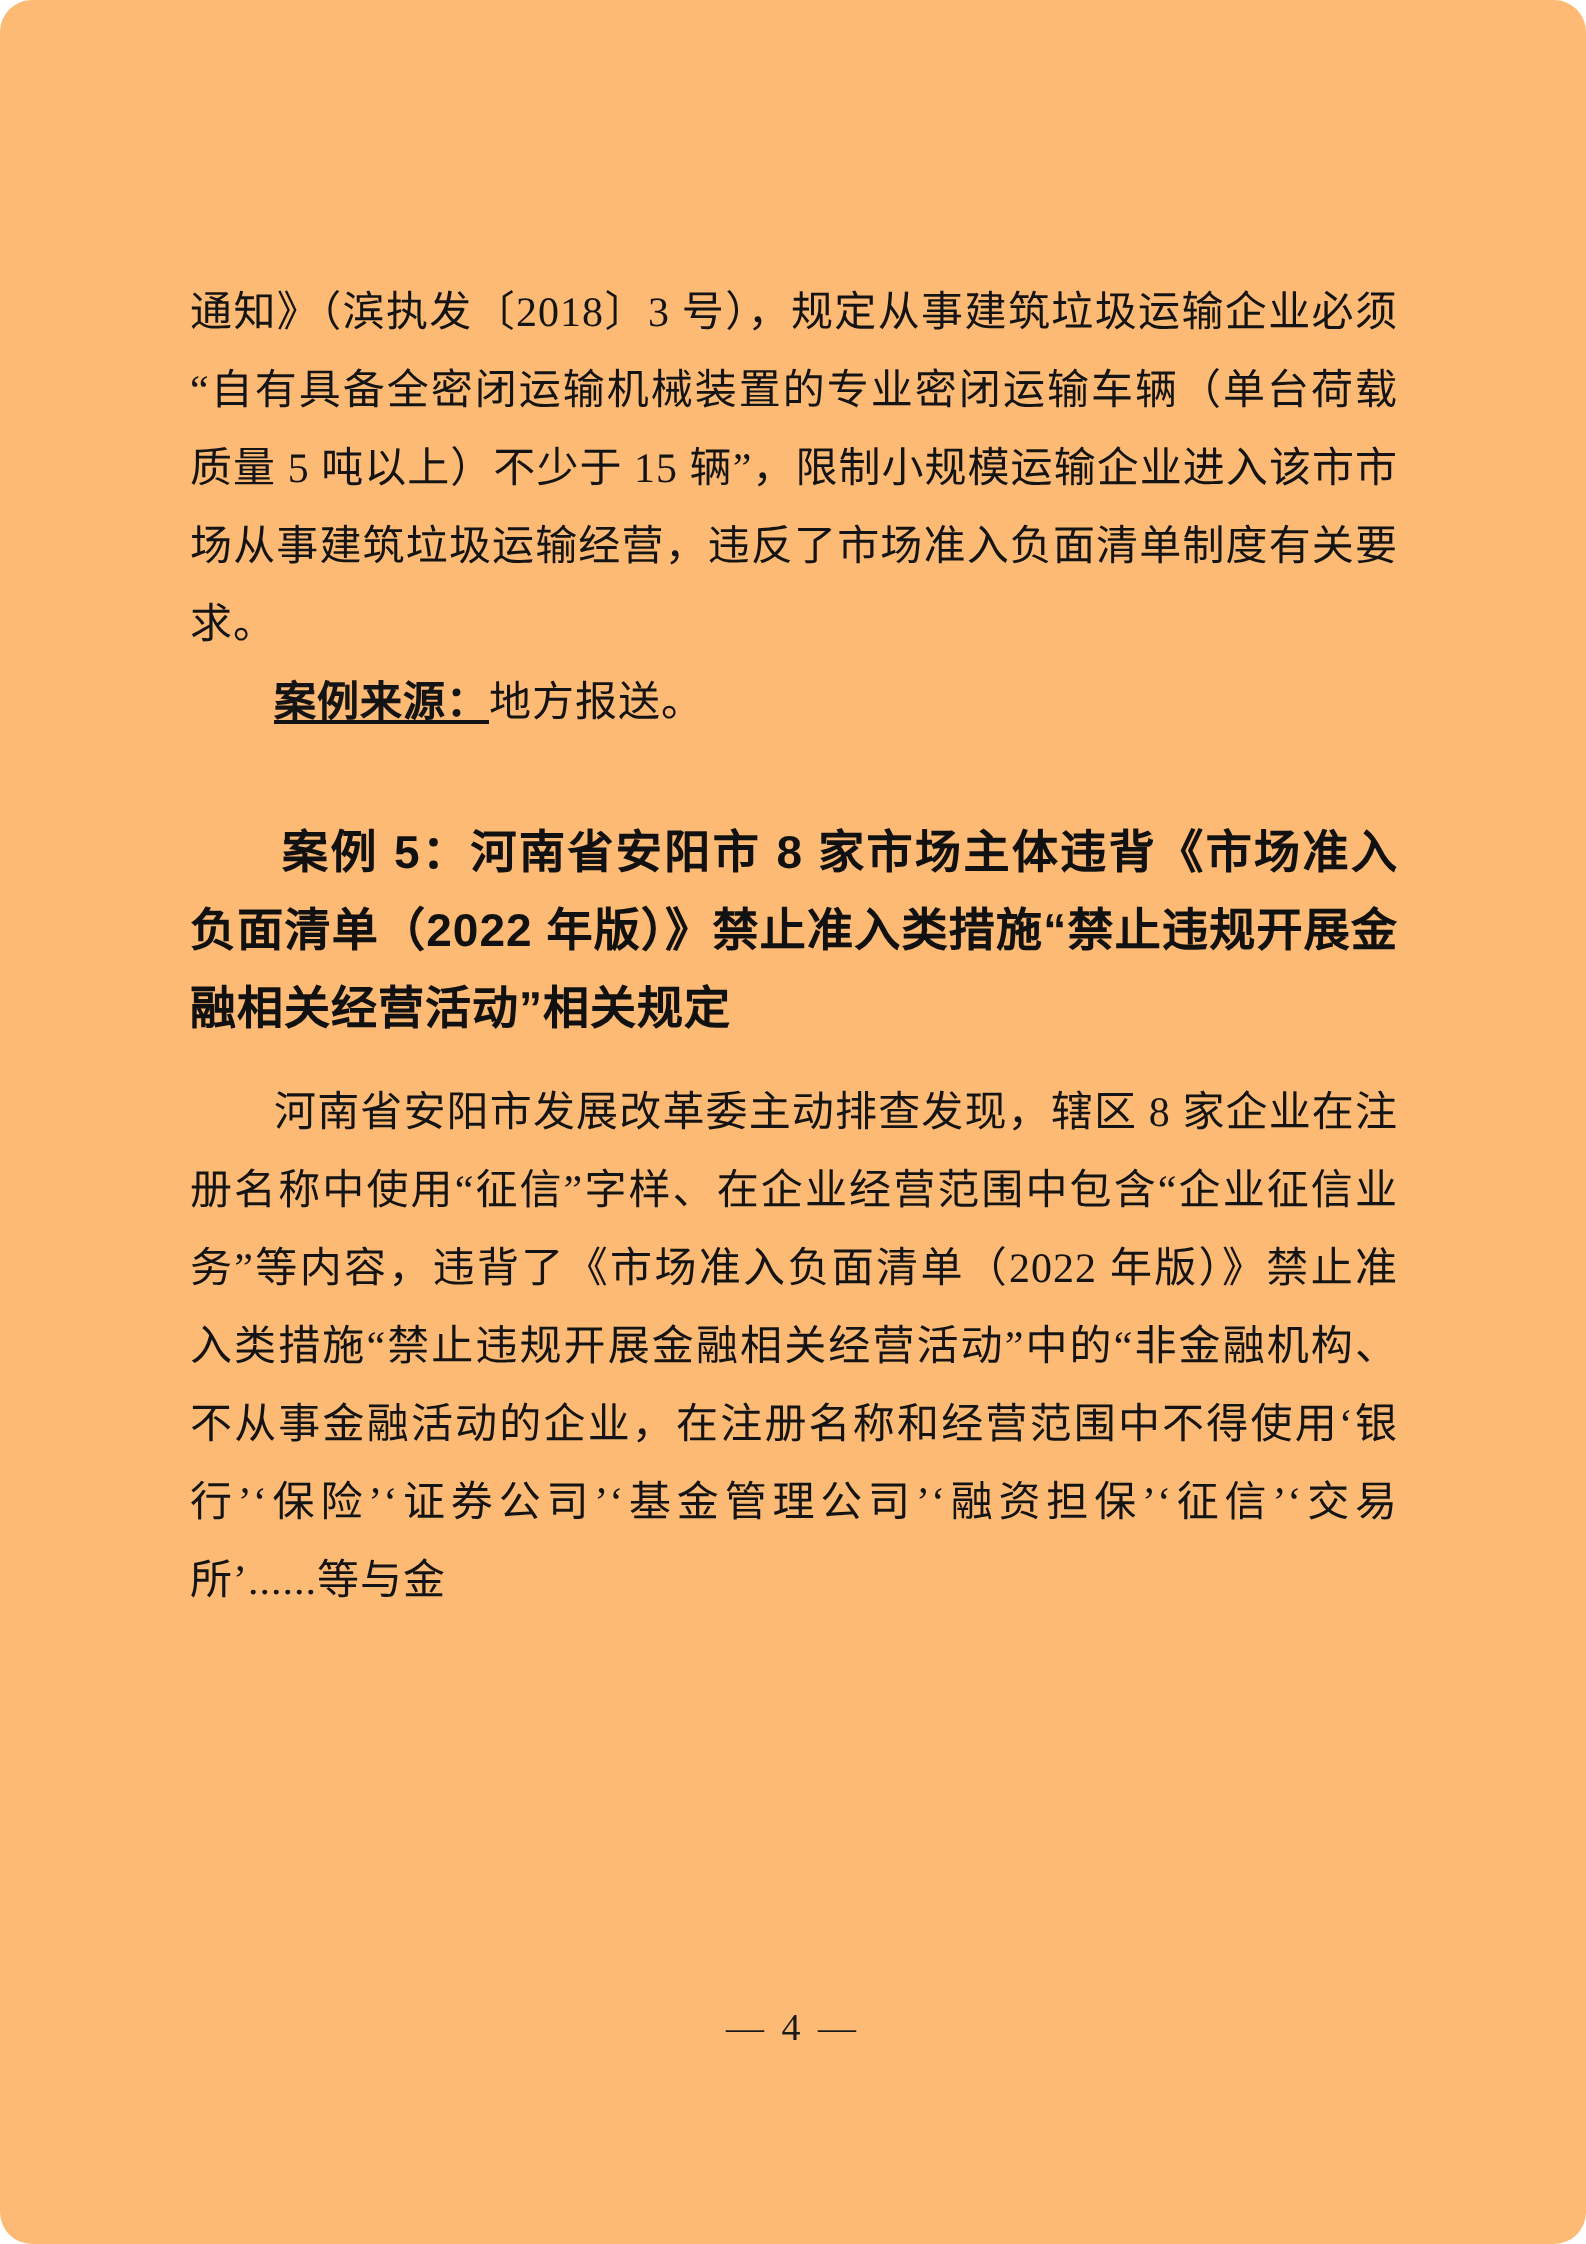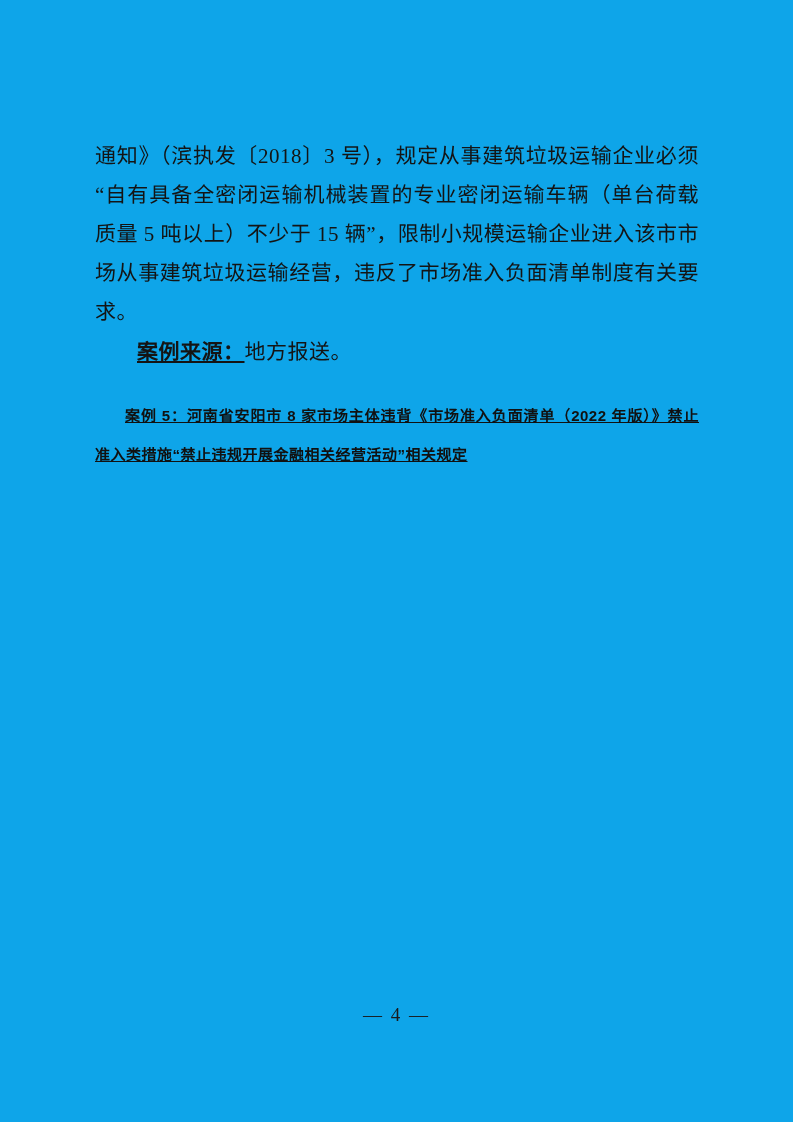--- a/index.html
+++ b/index.html
@@ -11,21 +11,22 @@
     width: 793px;
     height: 1122px;
     position: relative;
     overflow: hidden;
     font-family: "Liberation Serif", "DejaVu Serif", serif;
     color: #141414;
   }
   .page {
     position: absolute;
     inset: 0;
-    background: #0ea5e9;
+    background: #fdba74;
+    border-radius: 16px;
   }
   .content {
     position: absolute;
     left: 95px;
     top: 137px;
     width: 604px;
   }
   .para {
     margin: 0;
     font-size: 21px;
@@ -36,31 +37,30 @@
   }
   .indent {
     text-indent: 2em;
   }
   .label {
     font-family: "Liberation Sans", "DejaVu Sans", sans-serif;
     font-weight: 700;
     text-decoration: underline;
   }
   .case-heading {
-    margin: 24px 0 13px 0;
+    margin: 36px 0 13px 0;
     font-family: "Liberation Sans", "DejaVu Sans", sans-serif;
     font-weight: 700;
-    font-size: 15px;
+    font-size: 23px;
     line-height: 39px;
     text-indent: 2em;
     text-align: justify;
     text-justify: inter-ideograph;
     letter-spacing: 0.5px;
     color: #111111;
-    text-decoration: underline;
   }
   .page-number {
     position: absolute;
     left: 0;
     right: 0;
     top: 1002px;
     text-align: center;
     font-size: 19px;
     line-height: 26px;
     letter-spacing: 2px;
@@ -73,17 +73,18 @@
 <div class="page">
   <div class="content">
 
     <p class="para">通知》（滨执发〔2018〕3 号），规定从事建筑垃圾运输企业必须“自有具备全密闭运输机械装置的专业密闭运输车辆（单台荷载质量 5 吨以上）不少于 15 辆”，限制小规模运输企业进入该市市场从事建筑垃圾运输经营，违反了市场准入负面清单制度有关要求。</p>
 
     <p class="para indent"><span class="label">案例来源：</span><span>地方报送。</span></p>
 
 
     <h2 class="case-heading">案例 5：河南省安阳市 8 家市场主体违背《市场准入负面清单（2022 年版）》禁止准入类措施“禁止违规开展金融相关经营活动”相关规定</h2>
 
+    <p class="para indent">河南省安阳市发展改革委主动排查发现，辖区 8 家企业在注册名称中使用“征信”字样、在企业经营范围中包含“企业征信业务”等内容，违背了《市场准入负面清单（2022 年版）》禁止准入类措施“禁止违规开展金融相关经营活动”中的“非金融机构、不从事金融活动的企业，在注册名称和经营范围中不得使用‘银行’‘保险’‘证券公司’‘基金管理公司’‘融资担保’‘征信’‘交易所’......等与金</p>
 
   </div>
 
   <div class="page-number">— 4 —</div>
 </div>
 
 </body></html>

